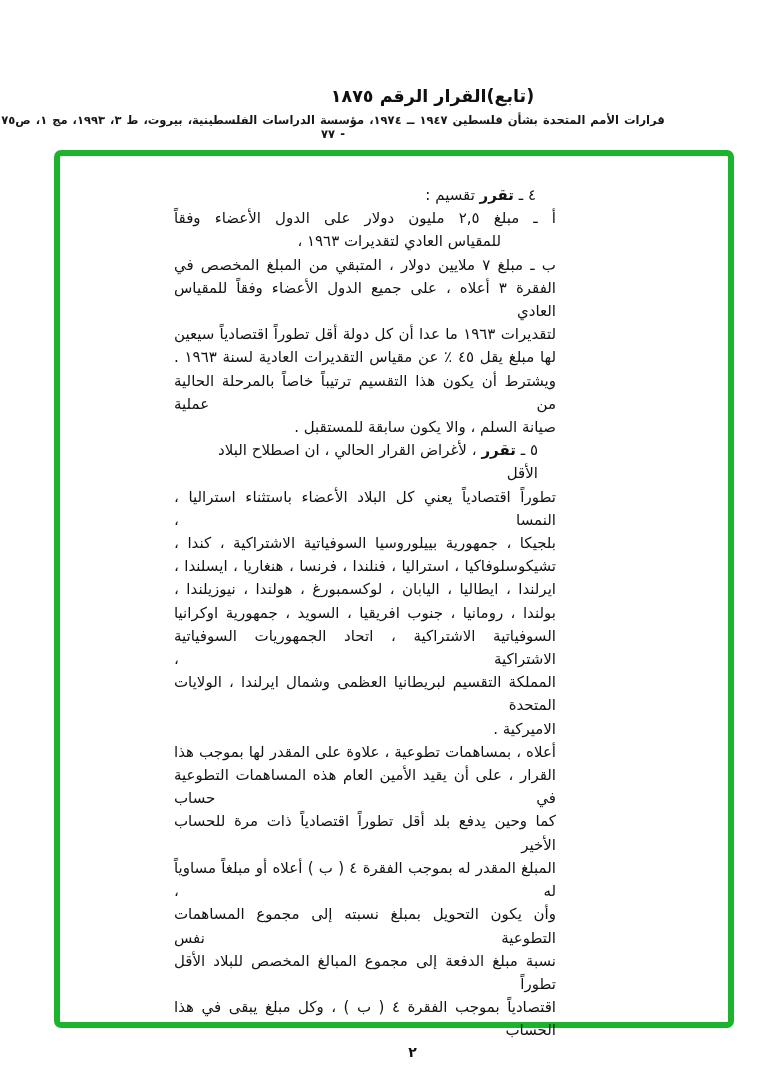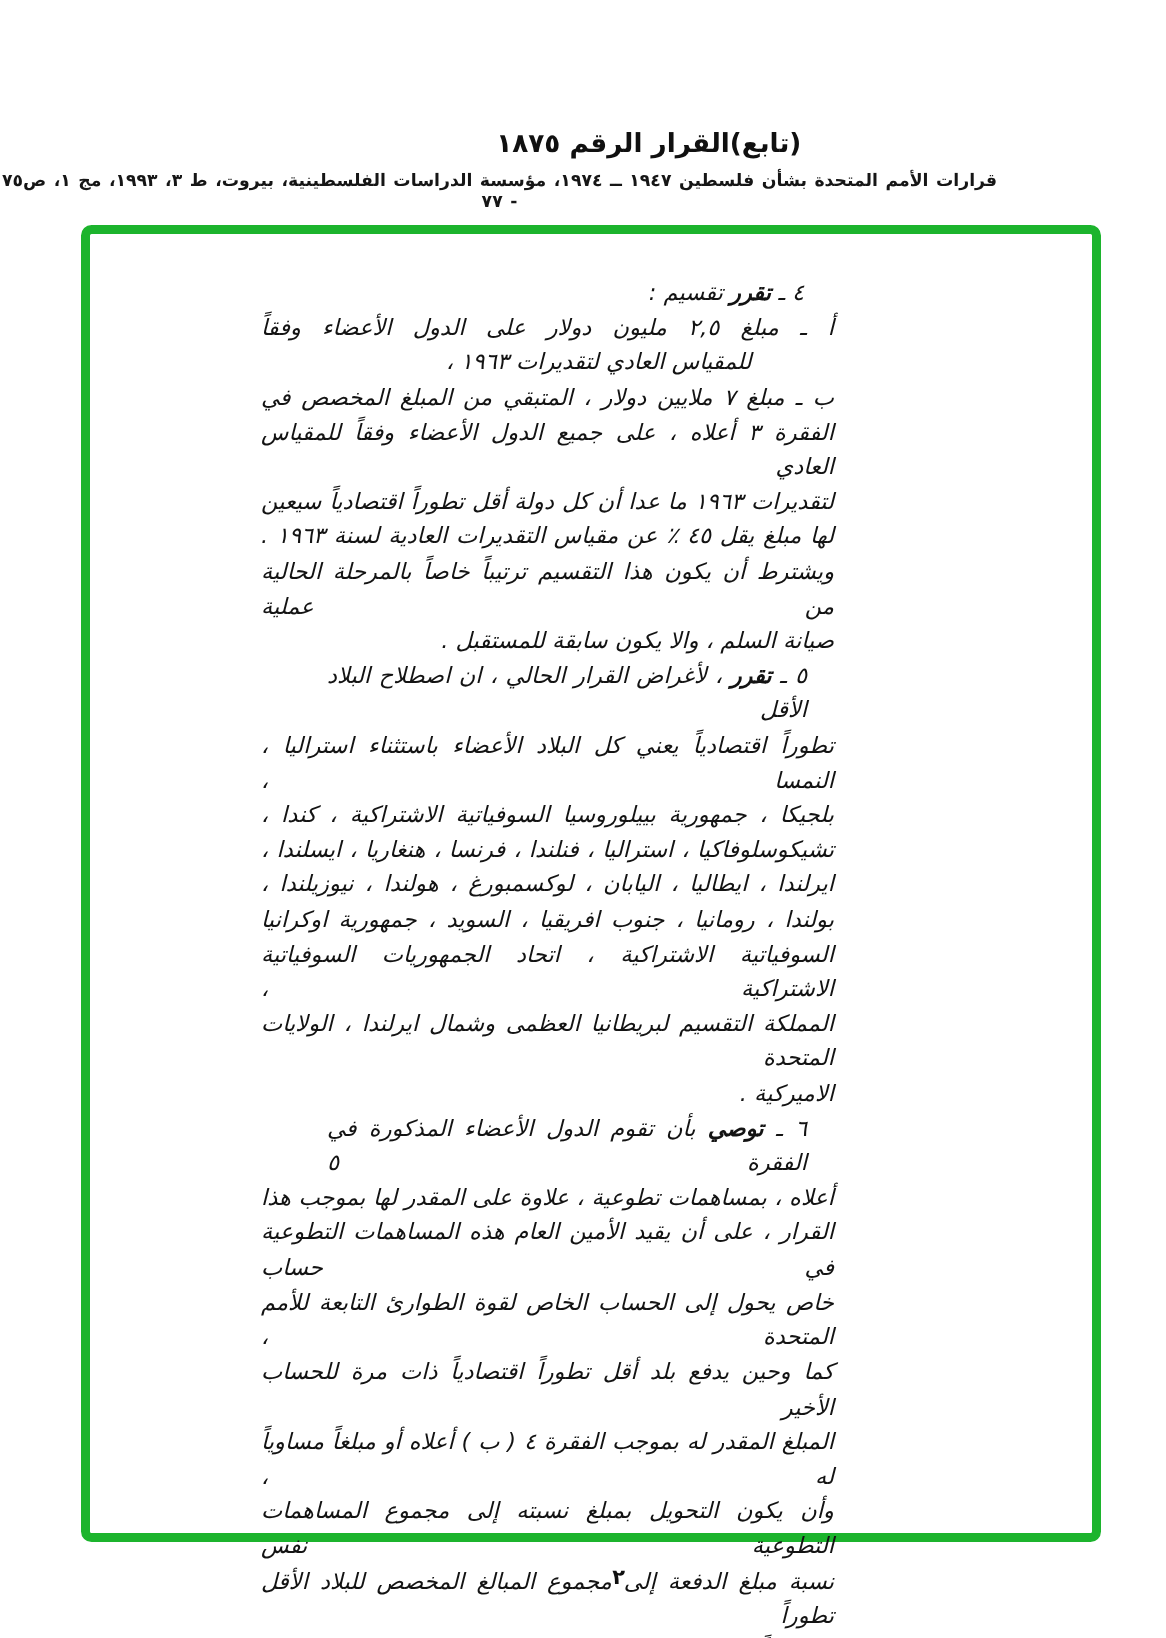--- a/index.html
+++ b/index.html
@@ -11,21 +11,21 @@
   .header-title{
     position:relative;left:44px;top:86px;width:100%;text-align:center;
     direction:rtl;font-size:17.5px;font-weight:bold;letter-spacing:0.2px;color:#101010;
   }
   .header-source{
     position:absolute;left:0;top:113px;width:666px;text-align:center;
     direction:rtl;font-size:11.5px;font-weight:bold;word-spacing:1px;color:#161616;
   }
   .frame{
     position:absolute;left:54px;top:150px;width:668px;height:866px;
-    border:6px solid #1cb42d;border-radius:7px;background:#ffffff;font-style:italic;
+    border:6px solid #1cb42d;border-radius:7px;background:#ffffff;
   }
   .textcol{
     position:absolute;top:28px;right:172px;width:382px;
     direction:rtl;font-size:15px;line-height:23.2px;color:#131313;
   }
   .ln{text-align:right;white-space:normal;}
   .full{text-align:justify;text-align-last:justify;}
   .i20{padding-right:20px;}
   .i55{padding-right:55px;}
   .i18{padding-right:18px;margin-left:44px;}
@@ -61,25 +61,23 @@
 
     <div class="ln full">تطوراً اقتصادياً يعني كل البلاد الأعضاء باستثناء استراليا ، النمسا ،</div>
     <div class="ln full">بلجيكا ، جمهورية بييلوروسيا السوفياتية الاشتراكية ، كندا ،</div>
     <div class="ln full">تشيكوسلوفاكيا ، استراليا ، فنلندا ، فرنسا ، هنغاريا ، ايسلندا ،</div>
     <div class="ln full">ايرلندا ، ايطاليا ، اليابان ، لوكسمبورغ ، هولندا ، نيوزيلندا ،</div>
     <div class="ln full">بولندا ، رومانيا ، جنوب افريقيا ، السويد ، جمهورية اوكرانيا</div>
     <div class="ln full">السوفياتية الاشتراكية ، اتحاد الجمهوريات السوفياتية الاشتراكية ،</div>
     <div class="ln full">المملكة التقسيم لبريطانيا العظمى وشمال ايرلندا ، الولايات المتحدة</div>
     <div class="ln">الاميركية .</div>
 
-    <div class="ln full i18"><span>٦ ـ </span><span class="b">توصي</span><span> بأن تقوم الدول الأعضاء المذكورة في الفقرة ٥</span></div>
 
     <div class="ln full">أعلاه ، بمساهمات تطوعية ، علاوة على المقدر لها بموجب هذا</div>
     <div class="ln full">القرار ، على أن يقيد الأمين العام هذه المساهمات التطوعية في حساب</div>
-    <div class="ln full">خاص يحول إلى الحساب الخاص لقوة الطوارئ التابعة للأمم المتحدة ،</div>
     <div class="ln full">كما وحين يدفع بلد أقل تطوراً اقتصادياً ذات مرة للحساب الأخير</div>
     <div class="ln full">المبلغ المقدر له بموجب الفقرة ٤ ( ب ) أعلاه أو مبلغاً مساوياً له ،</div>
     <div class="ln full">وأن يكون التحويل بمبلغ نسبته إلى مجموع المساهمات التطوعية نفس</div>
     <div class="ln full">نسبة مبلغ الدفعة إلى مجموع المبالغ المخصص للبلاد الأقل تطوراً</div>
     <div class="ln full">اقتصادياً بموجب الفقرة ٤ ( ب ) ، وكل مبلغ يبقى في هذا الحساب</div>
 
   </div>
 </div>
 
 <div class="page-number">٢</div>

